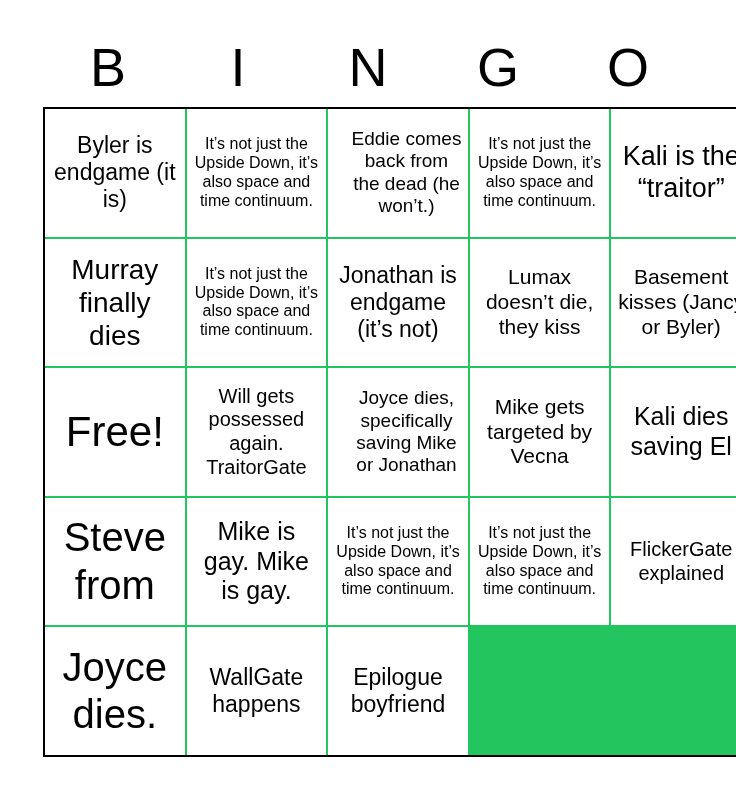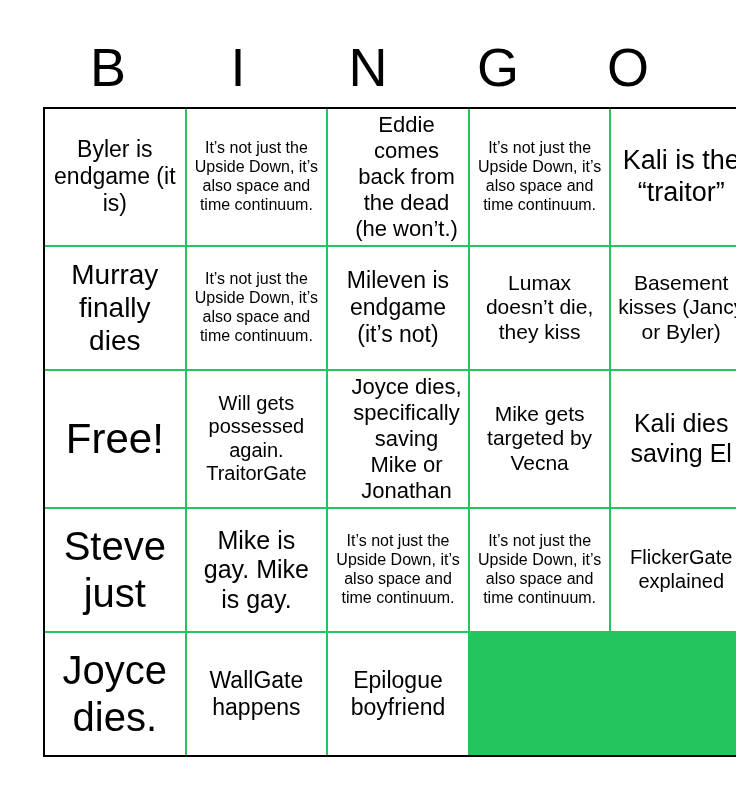--- a/index.html
+++ b/index.html
@@ -45,21 +45,21 @@
     display: flex;
     align-items: center;
     justify-content: center;
     text-align: center;
     box-sizing: border-box;
     padding: 3px 6px;
     line-height: 1.18;
     cursor: pointer;
   }
   .fs16 { font-size: 16px; }
-  .fs19 { font-size: 22px; padding-left: 23px; }
+  .fs19 { font-size: 19px; padding-left: 23px; }
   .fs20 { font-size: 20px; }
   .fs21 { font-size: 21px; }
   .fs23 { font-size: 23px; }
   .fs25 { font-size: 25px; }
   .fs26 { font-size: 26px; }
   .fs27 { font-size: 27px; }
   .fs28 { font-size: 28px; }
   .fs40 { font-size: 40px; }
   .fs42 { font-size: 42px; }
 </style>
@@ -78,31 +78,31 @@
 
   <div class="bingo-grid">
     <div class="cell fs23">Byler is endgame (it is)</div>
     <div class="cell fs16">It’s not just the Upside Down, it’s also space and time continuum.</div>
     <div class="cell fs19">Eddie comes back from the dead (he won’t.)</div>
     <div class="cell fs16">It’s not just the Upside Down, it’s also space and time continuum.</div>
     <div class="cell fs27">Kali is the “traitor”</div>
 
     <div class="cell fs28">Murray finally dies</div>
     <div class="cell fs16">It’s not just the Upside Down, it’s also space and time continuum.</div>
-    <div class="cell fs23">Mileven is endgame (it’s not)</div>
+    <div class="cell fs23">Jonathan is endgame (it’s not)</div>
 
     <div class="cell fs21">Lumax doesn’t die, they kiss</div>
     <div class="cell fs21">Basement kisses (Jancy or Byler)</div>
     <div class="cell fs42">Free!</div>
     <div class="cell fs20">Will gets possessed again. TraitorGate</div>
     <div class="cell fs19">Joyce dies, specifically saving Mike or Jonathan</div>
 
     <div class="cell fs21">Mike gets targeted by Vecna</div>
     <div class="cell fs25">Kali dies saving El</div>
-    <div class="cell fs40">Steve just</div>
+    <div class="cell fs40">Steve from</div>
     <div class="cell fs25">Mike is gay. Mike is gay.</div>
     <div class="cell fs16">It’s not just the Upside Down, it’s also space and time continuum.</div>
 
     <div class="cell fs16">It’s not just the Upside Down, it’s also space and time continuum.</div>
     <div class="cell fs20">FlickerGate explained</div>
     <div class="cell fs40">Joyce dies.</div>
     <div class="cell fs23">WallGate happens</div>
     <div class="cell fs23">Epilogue boyfriend</div>
   </div>
 

